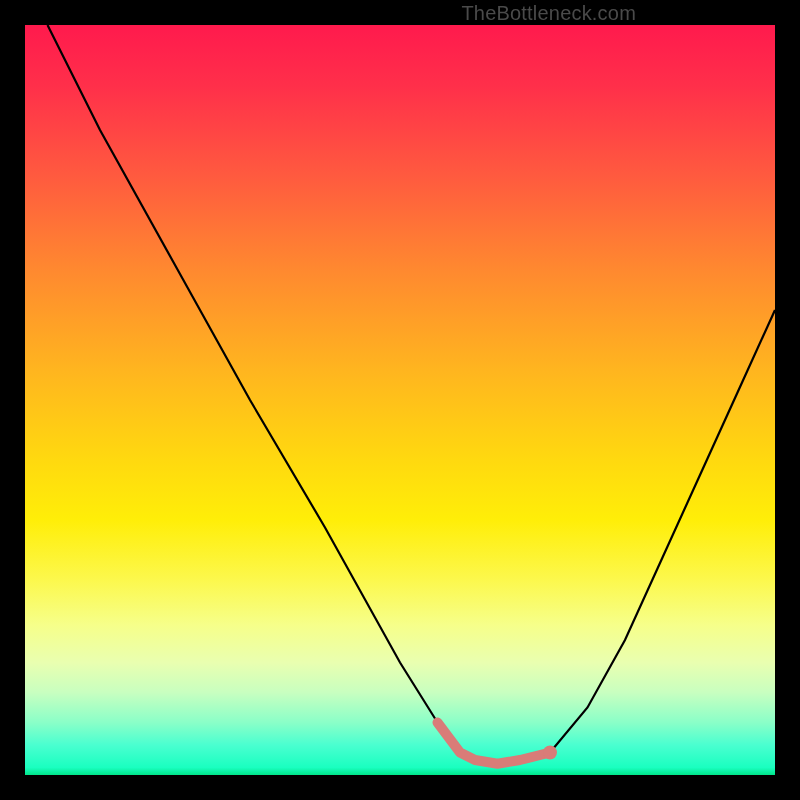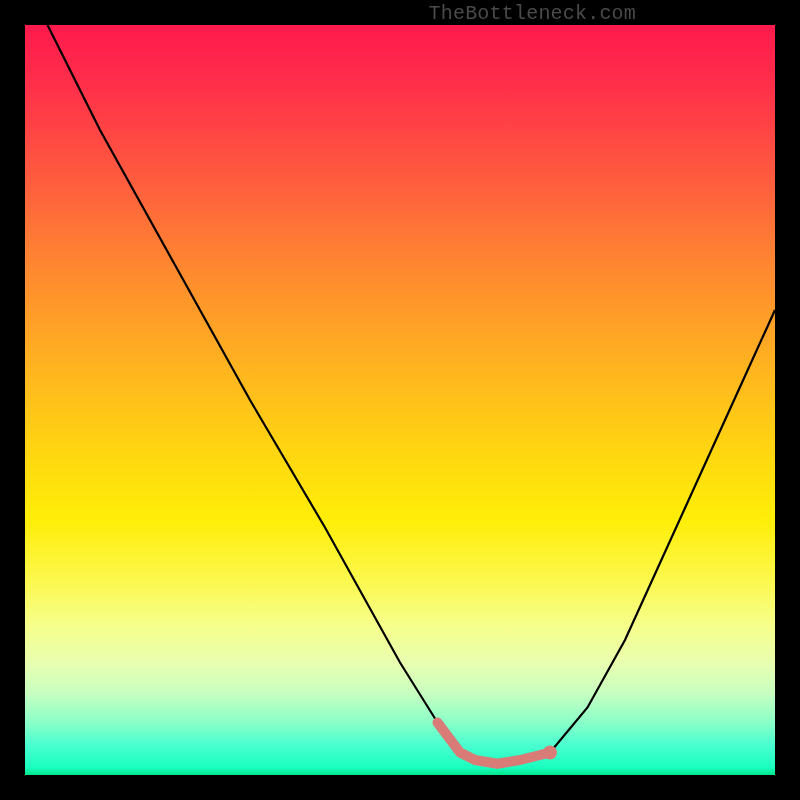--- a/index.html
+++ b/index.html
@@ -8,21 +8,20 @@
     width: 800px;
     height: 800px;
     background: #000;
     font-family: Arial, Helvetica, sans-serif;
     overflow: hidden;
   }
   .stage {
     position: relative;
     width: 644px;
     height: 800px;
-    font-family: Liberation Mono, monospace;
   }
   .plot-bg {
     position: absolute;
     left: 25px;
     top: 25px;
     width: 750px;
     height: 750px;
     background: linear-gradient(to bottom,
       #ff1a4d 0%,
       #ff2f4a 8%,

